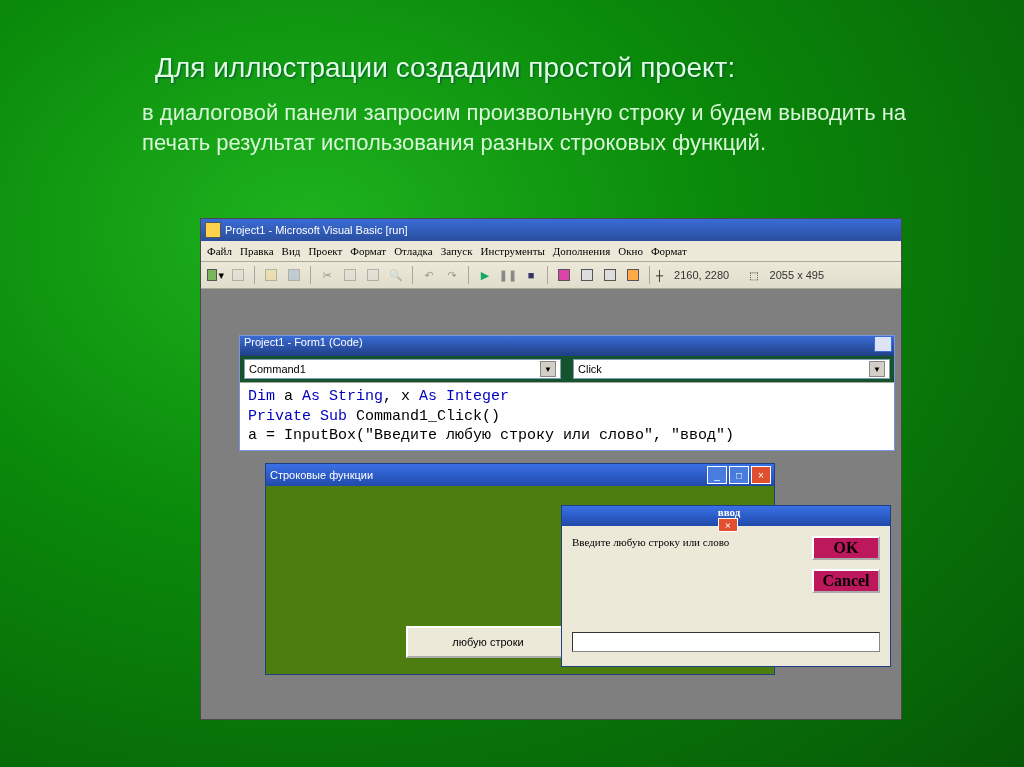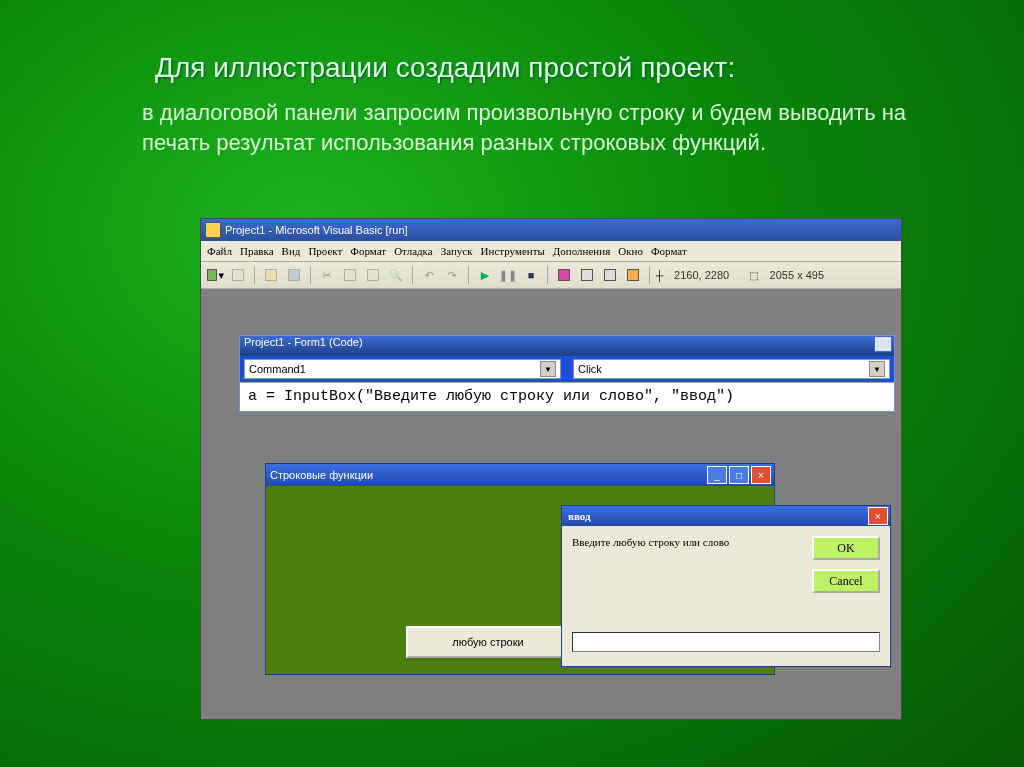--- a/index.html
+++ b/index.html
@@ -91,21 +91,21 @@
   .cw-title {
     height: 20px;
     background: linear-gradient(#3a6bd6,#1f3f84);
     color: #fff; font-size: 11px; font-family: Tahoma,sans-serif;
     display: flex; padding-left: 4px;
   }
   .cw-title .spacer { flex: 1; }
   .cw-title .winbtn { width: 16px; height: 14px; background:#dce4f5; margin-right:2px; border:1px solid #3a6bd6;}
   .combo-row {
     height: 22px;
-    background: #1d4ed8;
+    background: #14532d;
     display: flex;
     align-items: center;
     gap: 12px;
     padding: 2px 4px;
     border-bottom: 1px solid #aca899;
   }
   .combo {
     flex: 1;
     height: 18px;
     background: #fff;
@@ -156,34 +156,34 @@
     position:absolute;
     left: 360px; top: 286px;
     width: 328px; height: 160px;
     background:#ece9d8;
     border:1px solid #1f3f84;
   }
   .ib-title {
     height:20px;
     background: linear-gradient(#3a70e6,#204aaa);
     color:#fff; font-size:11px; font-family: Tahoma; font-weight:bold;
-    display:flex; align-items:center; padding-left:6px;
+    display:flex; align-items:center; padding-left:6px;flex-direction:column;
   }
   .ib-title .spacer{flex:1}
   .ib-close {width:18px;height:16px;background:#e05030;border:1px solid #fff;color:#fff;font-size:11px;display:flex;align-items:center;justify-content:center;margin-right:2px;}
   .ib-prompt {
     position:absolute; left:10px; top:30px;
     font-family: Tahoma; font-size:11px;
   }
   .ib-ok, .ib-cancel {
     position:absolute; right:10px;
     width:64px; height:20px;
-    background:#bef264; border:2px outset #fff;
-    font-family: Tahoma; font-size:12px;
-    display:flex; align-items:center; justify-content:center;
+    background:#be185d; border:2px outset #fff;
+    font-family: Tahoma; font-size:16px;
+    display:flex; align-items:center; justify-content:center;font-weight:bold;
   }
   .ib-ok { top: 30px; }
   .ib-cancel { top: 63px; }
   .ib-input {
     position:absolute; left:10px; right:10px; bottom:14px;
     height:18px; background:#fff; border:1px inset #888;
   }
   .mini-icon { width:10px;height:10px;display:inline-block;border:1px solid #555;background:#ddd;margin:0 1px;}
 </style>
 </head>
@@ -270,20 +270,22 @@
       <div class="combo">
         <span>Command1</span>
         <span class="arrow">▼</span>
       </div>
       <div class="combo">
         <span>Click</span>
         <span class="arrow">▼</span>
       </div>
     </div>
     <div class="code-area">
+      <div><span class="kw">Dim</span><span> a </span><span class="kw">As String</span><span>, x </span><span class="kw">As Integer</span></div>
+      <div><span class="kw">Private Sub</span><span> Command1_Click()</span></div>
       <div><span>a = InputBox(</span><span>"Введите любую строку или слово", "ввод"</span><span>)</span></div>
     </div>
   </div>
 
   <div class="form-window">
     <div class="fw-title">
       <span class="icon-app" style="background:#d8c060"></span>
       <span>Строковые функции</span>
       <span class="spacer"></span>
       <div class="fw-btns">

